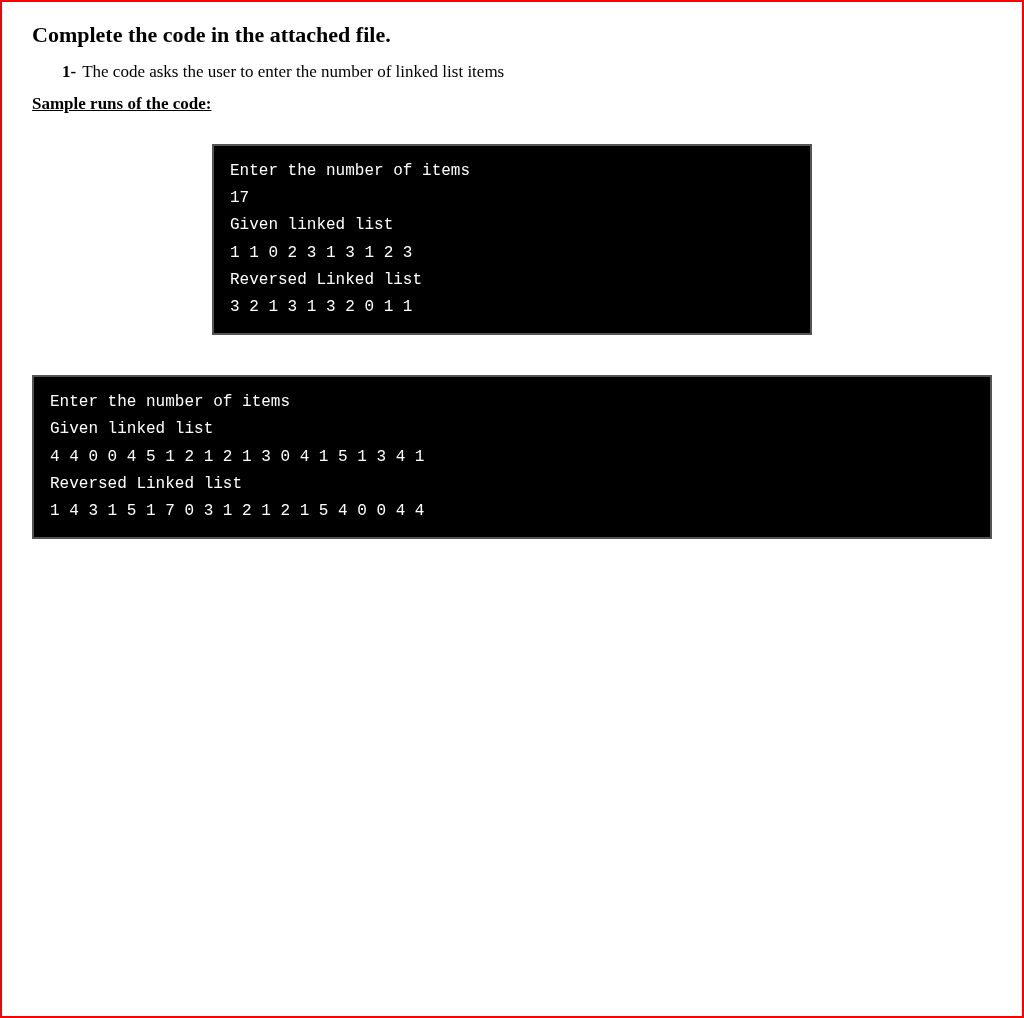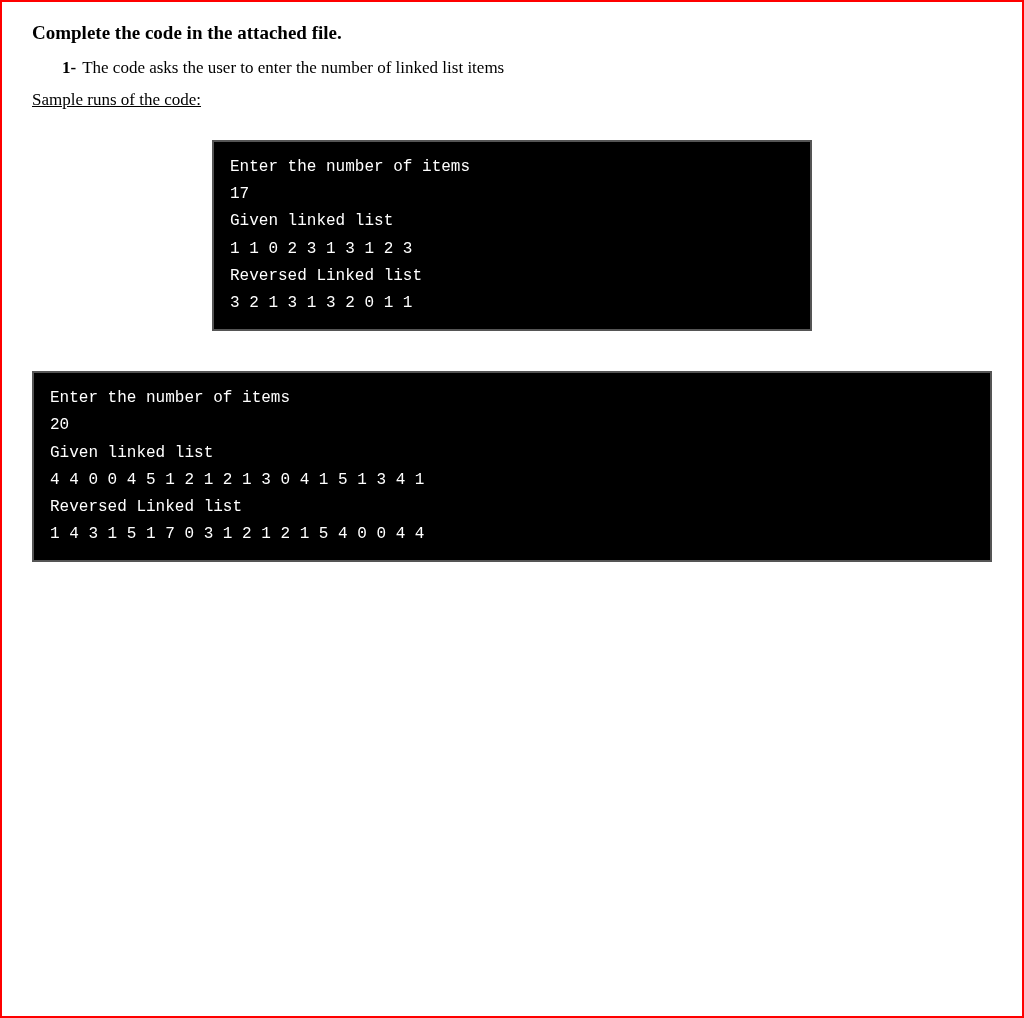--- a/index.html
+++ b/index.html
@@ -12,38 +12,38 @@
       font-family: 'Times New Roman', Times, serif;
       font-size: 17px;
       color: #000000;
       padding: 20px 30px;
       border: 2px solid red;
       min-height: 1018px;
       width: 1024px;
     }
     .main-title {
       font-weight: bold;
-      font-size: 19px;
+      font-size: 22px;
       margin-bottom: 14px;
     }
     .instruction-list {
       list-style: none;
       margin-left: 30px;
       margin-bottom: 12px;
     }
     .instruction-list li {
       margin-bottom: 8px;
       font-size: 17px;
     }
     .instruction-list li span.num {
       font-weight: bold;
       margin-right: 6px;
     }
     .section-title {
-      font-weight: normal;
+      font-weight: bold;
       text-decoration: underline;
       font-size: 17px;
       margin-bottom: 30px;
     }
     .terminal-container-centered {
       display: flex;
       justify-content: center;
       margin-bottom: 40px;
     }
     .terminal {
@@ -92,19 +92,18 @@
     <div>Given linked list</div>
     <div>1  1  0  2  3  1  3  1  2  3</div>
     <div>Reversed Linked list</div>
     <div>3  2  1  3  1  3  2  0  1  1</div>
   </div>
 </div>
 
 <div class="terminal-full-container">
   <div class="terminal-full">
     <div>Enter the number of items</div>
-    <div>20</div>
     <div>Given linked list</div>
     <div>4  4  0  0  4  5  1  2  1  2  1  3  0  4  1  5  1  3  4  1</div>
     <div>Reversed Linked list</div>
     <div>1  4  3  1  5  1  7  0  3  1  2  1  2  1  5  4  0  0  4  4</div>
   </div>
 </div>
 
 </body></html>

